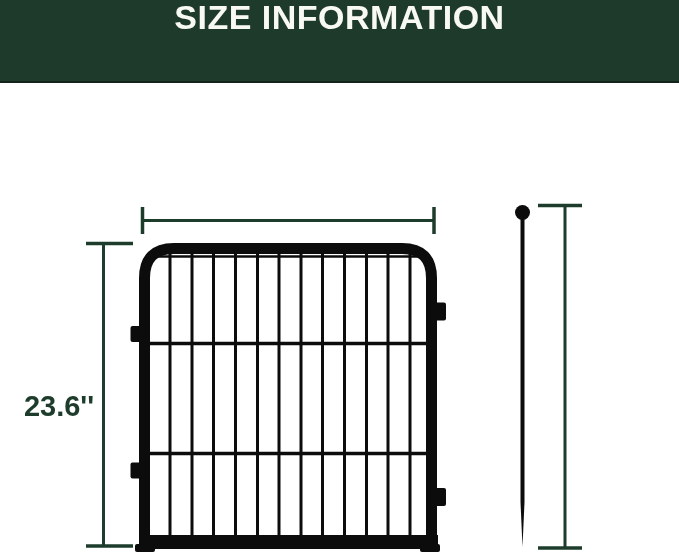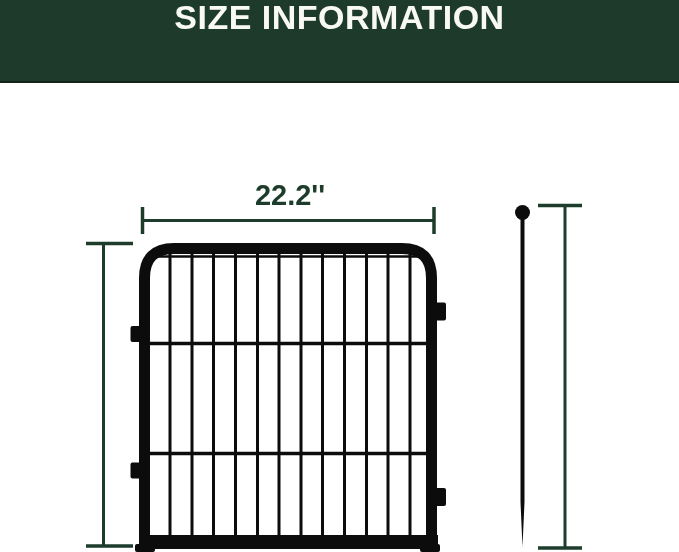--- a/index.html
+++ b/index.html
@@ -64,21 +64,21 @@
 <body>
 
 <div class="page">
 
   <header class="banner">
     <h1 class="title">SIZE INFORMATION</h1>
   </header>
 
   <div class="diagram">
 
-    <div class="dim-label width">22.2''</div>
+    <div class="dim-label height-left">23.6''</div>
 
     <svg width="679" height="552" viewBox="0 0 679 552">
 
       <g>
         <line class="dim" x1="143" y1="220.5" x2="434" y2="220.5"></line>
         <line class="dim thick" x1="142.5" y1="207" x2="142.5" y2="234"></line>
         <line class="dim thick" x1="434" y1="207" x2="434" y2="234"></line>
       </g>
 
       <g>

